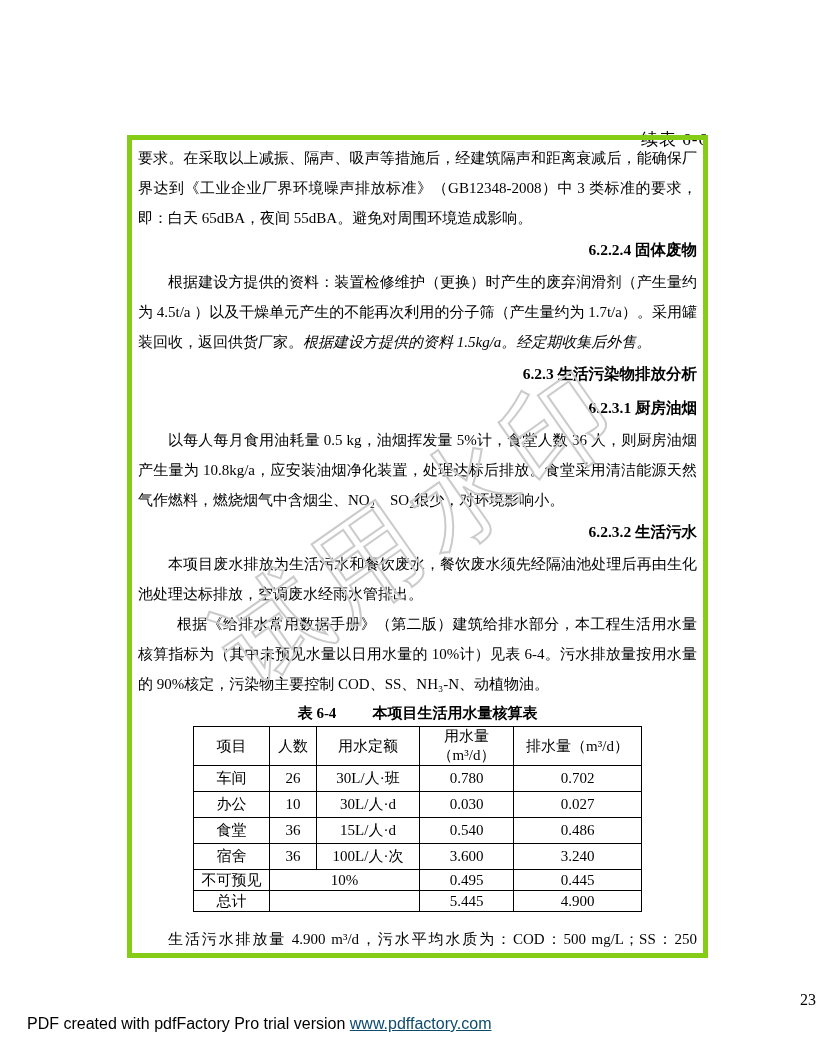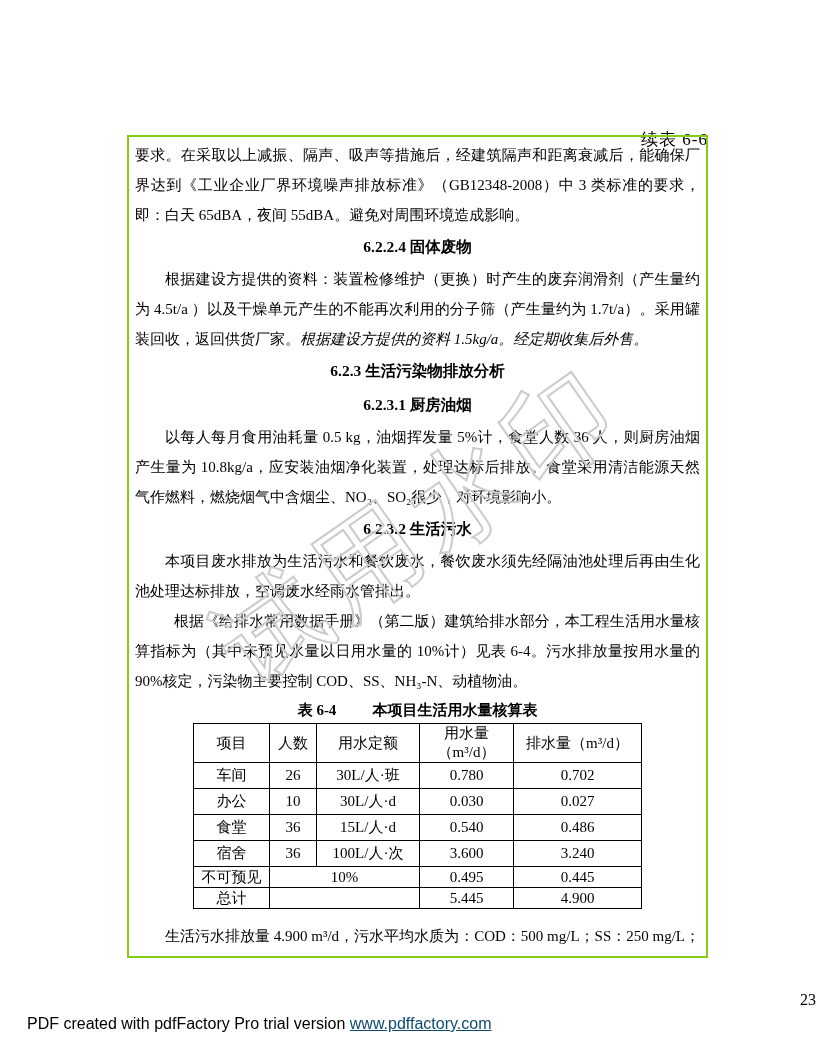--- a/index.html
+++ b/index.html
@@ -7,33 +7,33 @@
     width:816px;height:1056px;position:relative;overflow:hidden;
     background:#ffffff;color:#000;
     font-family:"Liberation Serif","DejaVu Serif",serif;
   }
   .continued-label{
     position:absolute;top:96px;left:0;width:708px;text-align:right;
     font-size:17px;letter-spacing:1px;margin-top:32px;
   }
   .content-box{
     position:absolute;left:127px;top:135px;width:581px;height:823px;
-    border:2px solid #84cc16;box-sizing:border-box;padding:3px 6px 16px 6px;
+    border:5px solid #84cc16;box-sizing:border-box;padding:3px 6px 16px 6px;
     overflow:hidden;
   }
   .para{
     font-size:15px;line-height:30px;text-align:justify;margin:0;
     text-indent:2em;
   }
   .para.no-indent{text-indent:0;}
   .para.indent-more{text-indent:2.6em;}
   .italic{font-style:italic;}
   .heading{
     font-weight:bold;font-size:15.5px;line-height:34px;margin:0;
-    text-align:center;
+    text-align:right;
   }
   .table-caption{
     text-align:center;font-weight:bold;font-size:15px;line-height:22px;
     margin-top:3px;
   }
   .cap-title{margin-left:36px;}
   table.water-table{
     width:448px;margin:2px auto 12px auto;border-collapse:collapse;
     font-size:15px;table-layout:fixed;
   }

